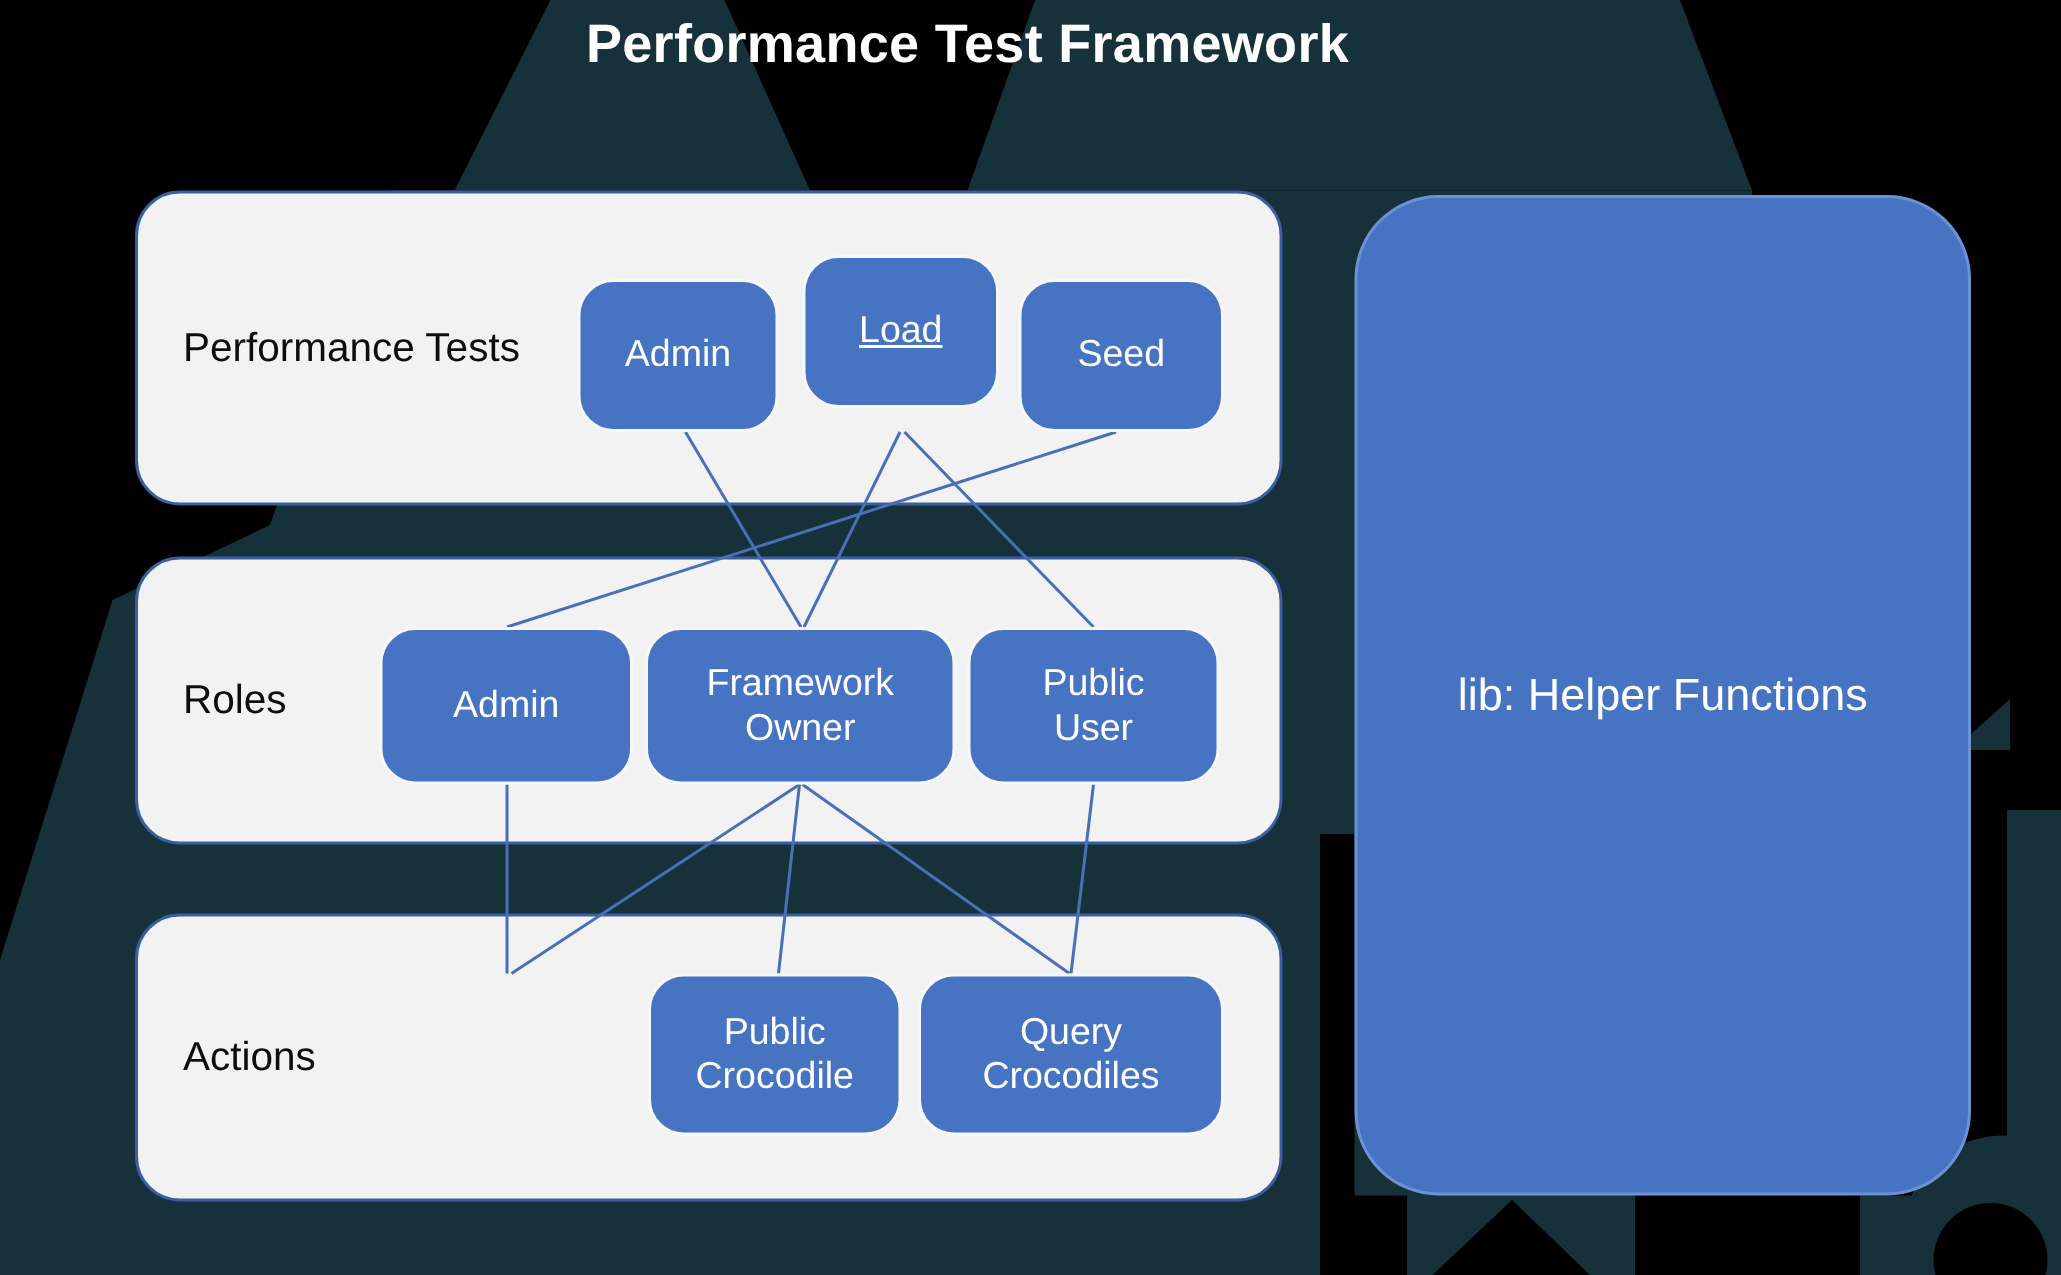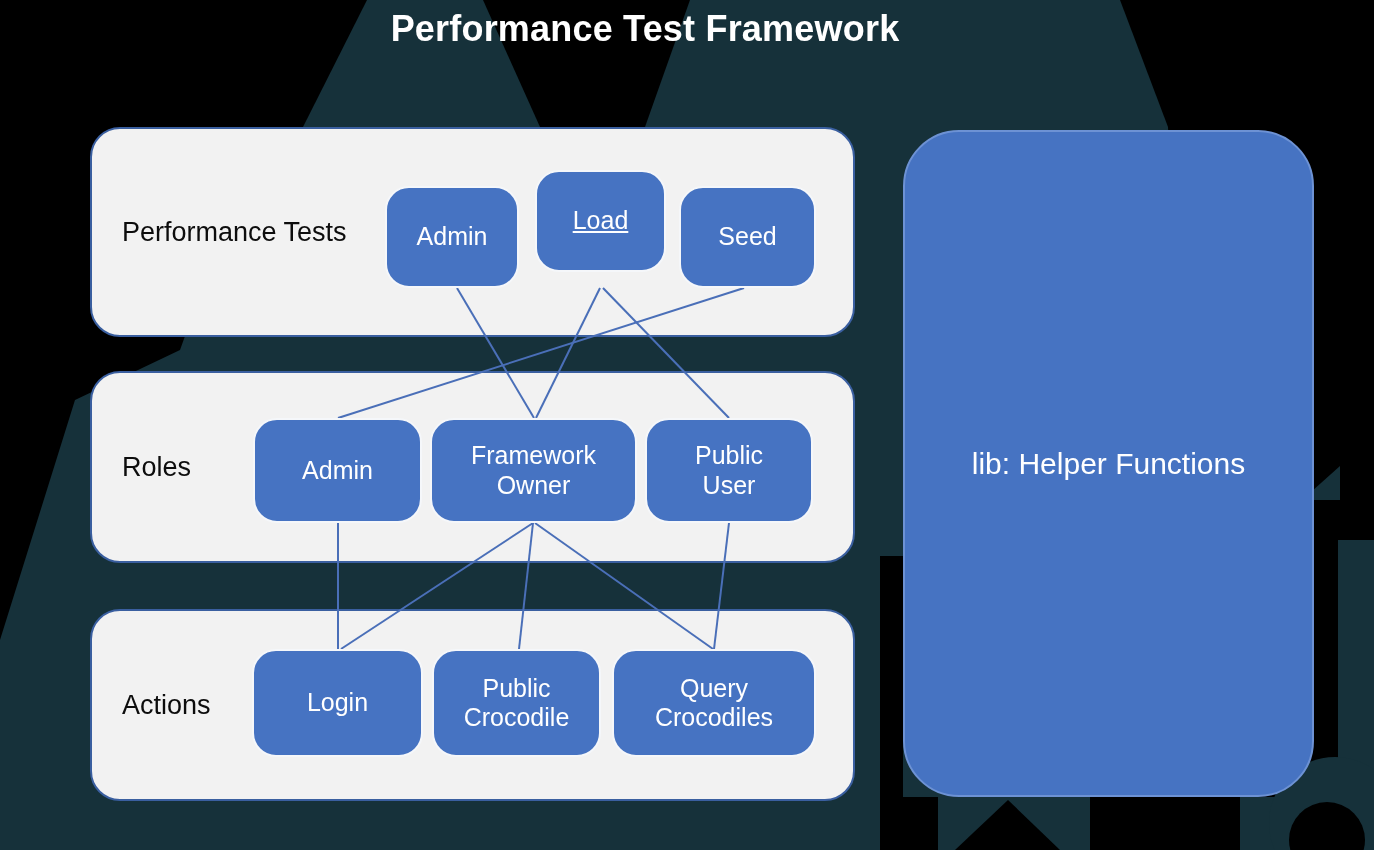--- a/index.html
+++ b/index.html
@@ -100,21 +100,20 @@
     <line x1="535" y1="523" x2="713" y2="649"></line>
     <line x1="729" y1="523" x2="714" y2="649"></line>
   </svg>
 
   <div class="node n-soak">Admin</div>
   <div class="node n-load">Load</div>
   <div class="node n-seed">Seed</div>
   <div class="node n-admin">Admin</div>
   <div class="node n-croc">Framework Owner</div>
   <div class="node n-public">Public User</div>
-  <div class="node n-login">Login</div>
   <div class="node n-create">Public Crocodile</div>
   <div class="node n-query">Query Crocodiles</div>
 
   <aside class="libbox">
     <span>lib: Helper Functions</span>
   </aside>
 
 </div>
 
 </body></html>

